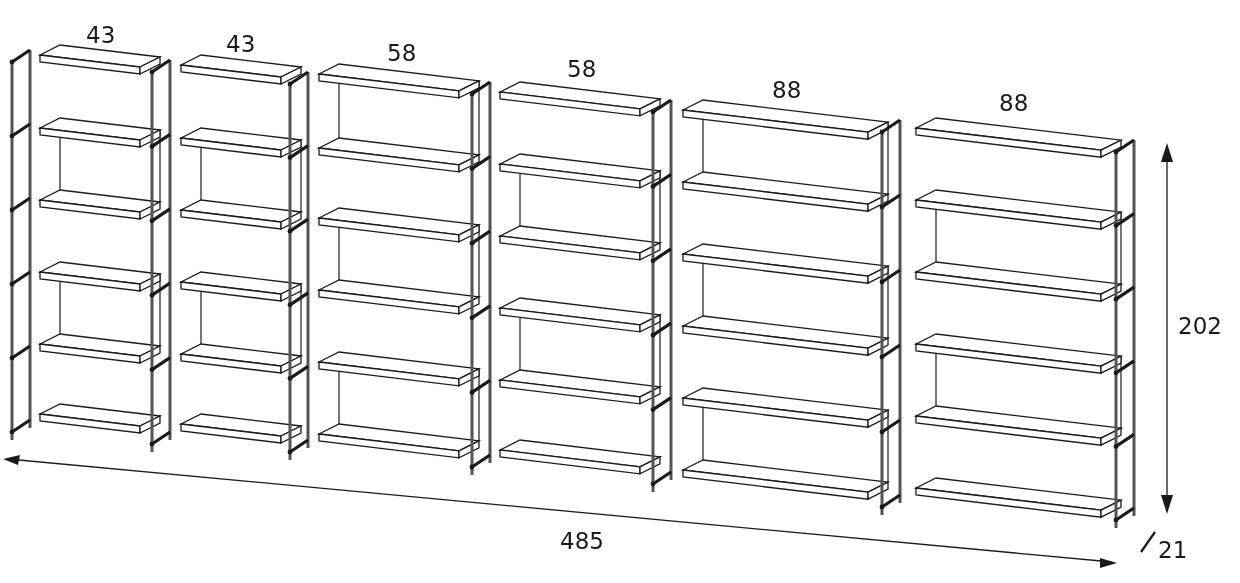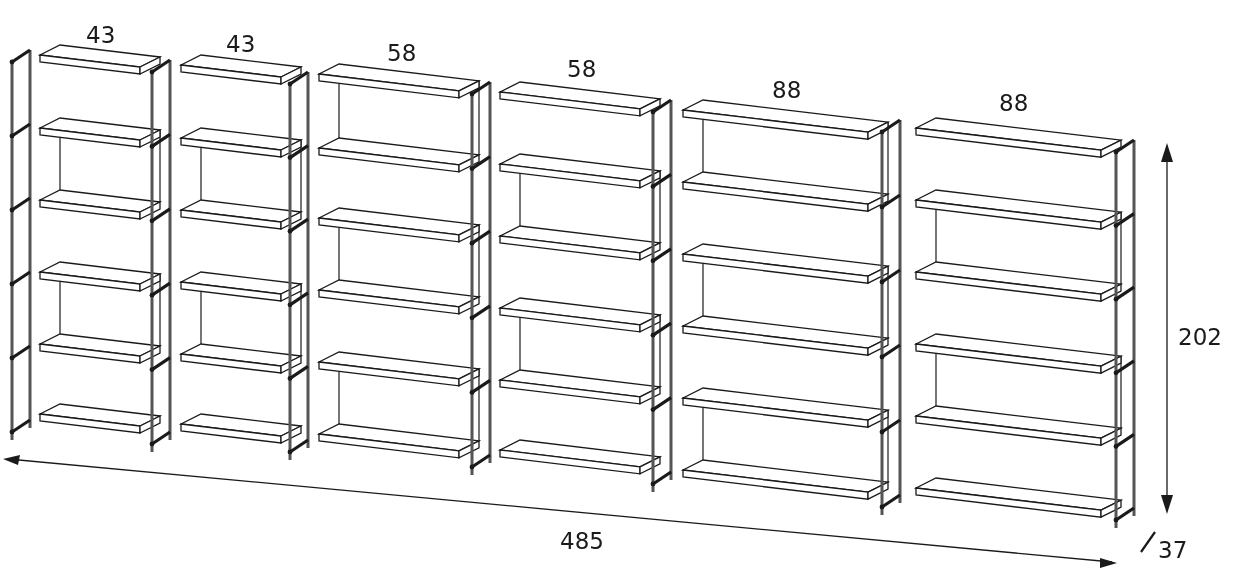--- a/index.html
+++ b/index.html
@@ -256,15 +256,15 @@
     </svg>
 
   <div class="lbl" style="left:86px;top:24px;">43</div>
   <div class="lbl" style="left:226px;top:33px;">43</div>
   <div class="lbl" style="left:387px;top:42px;">58</div>
   <div class="lbl" style="left:567px;top:58px;">58</div>
   <div class="lbl" style="left:772px;top:79px;">88</div>
   <div class="lbl" style="left:999px;top:92px;">88</div>
 
   <div class="lbl" style="left:560px;top:530px;">485</div>
-  <div class="lbl" style="left:1178px;top:326px;">202</div>
-  <div class="lbl" style="left:1158px;top:539px;">37</div>
+  <div class="lbl" style="left:1178px;top:315px;">202</div>
+  <div class="lbl" style="left:1158px;top:539px;">21</div>
 </div>
 
 </body></html>

